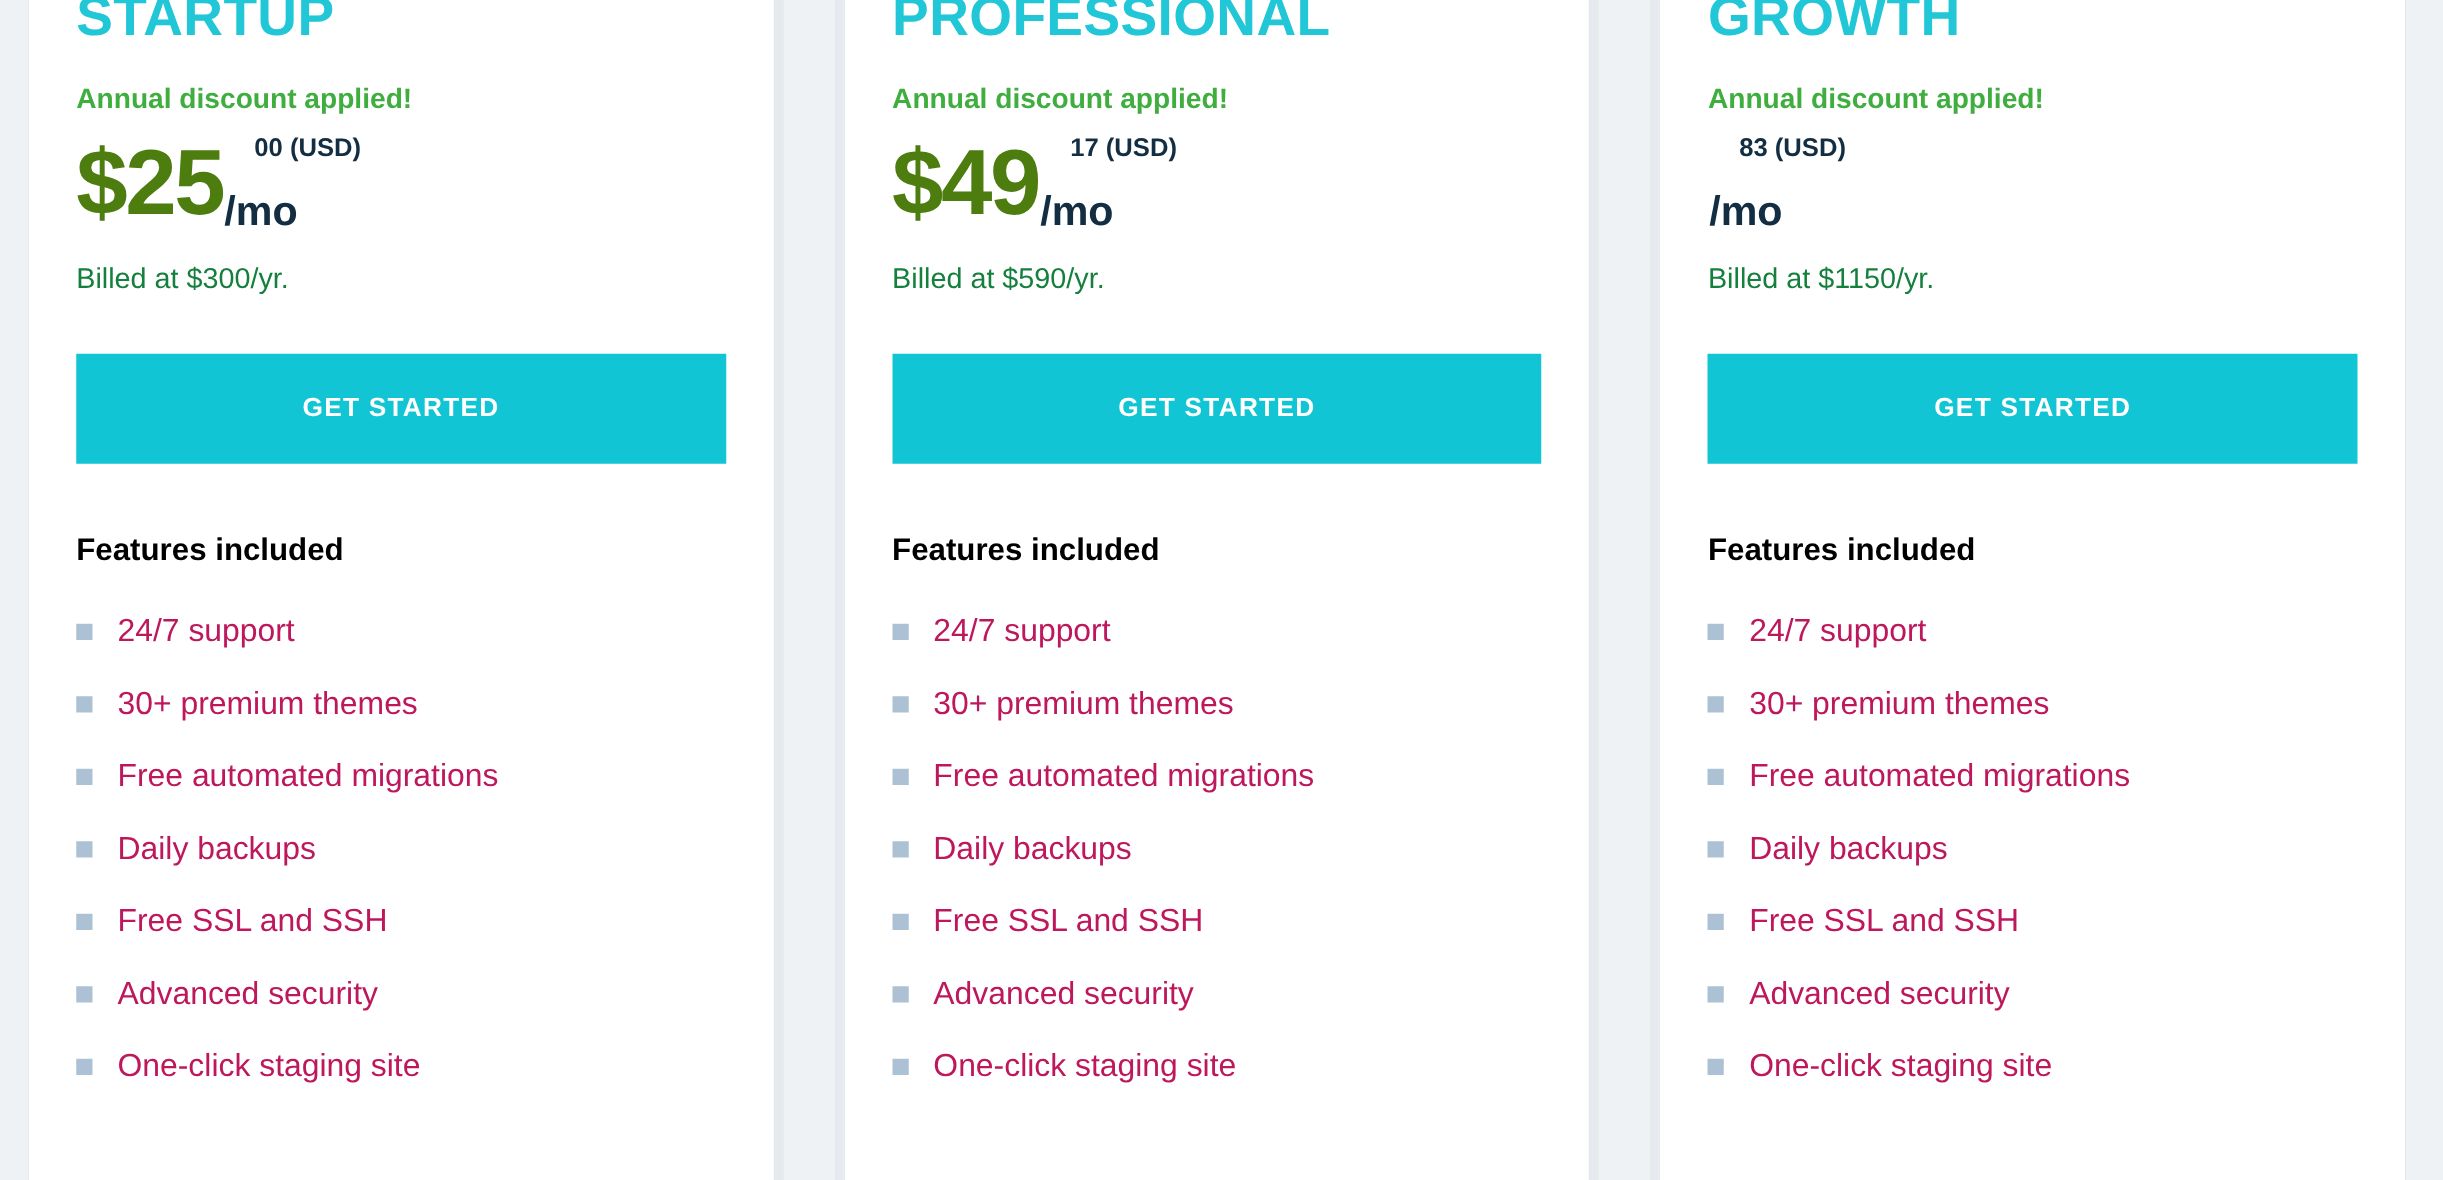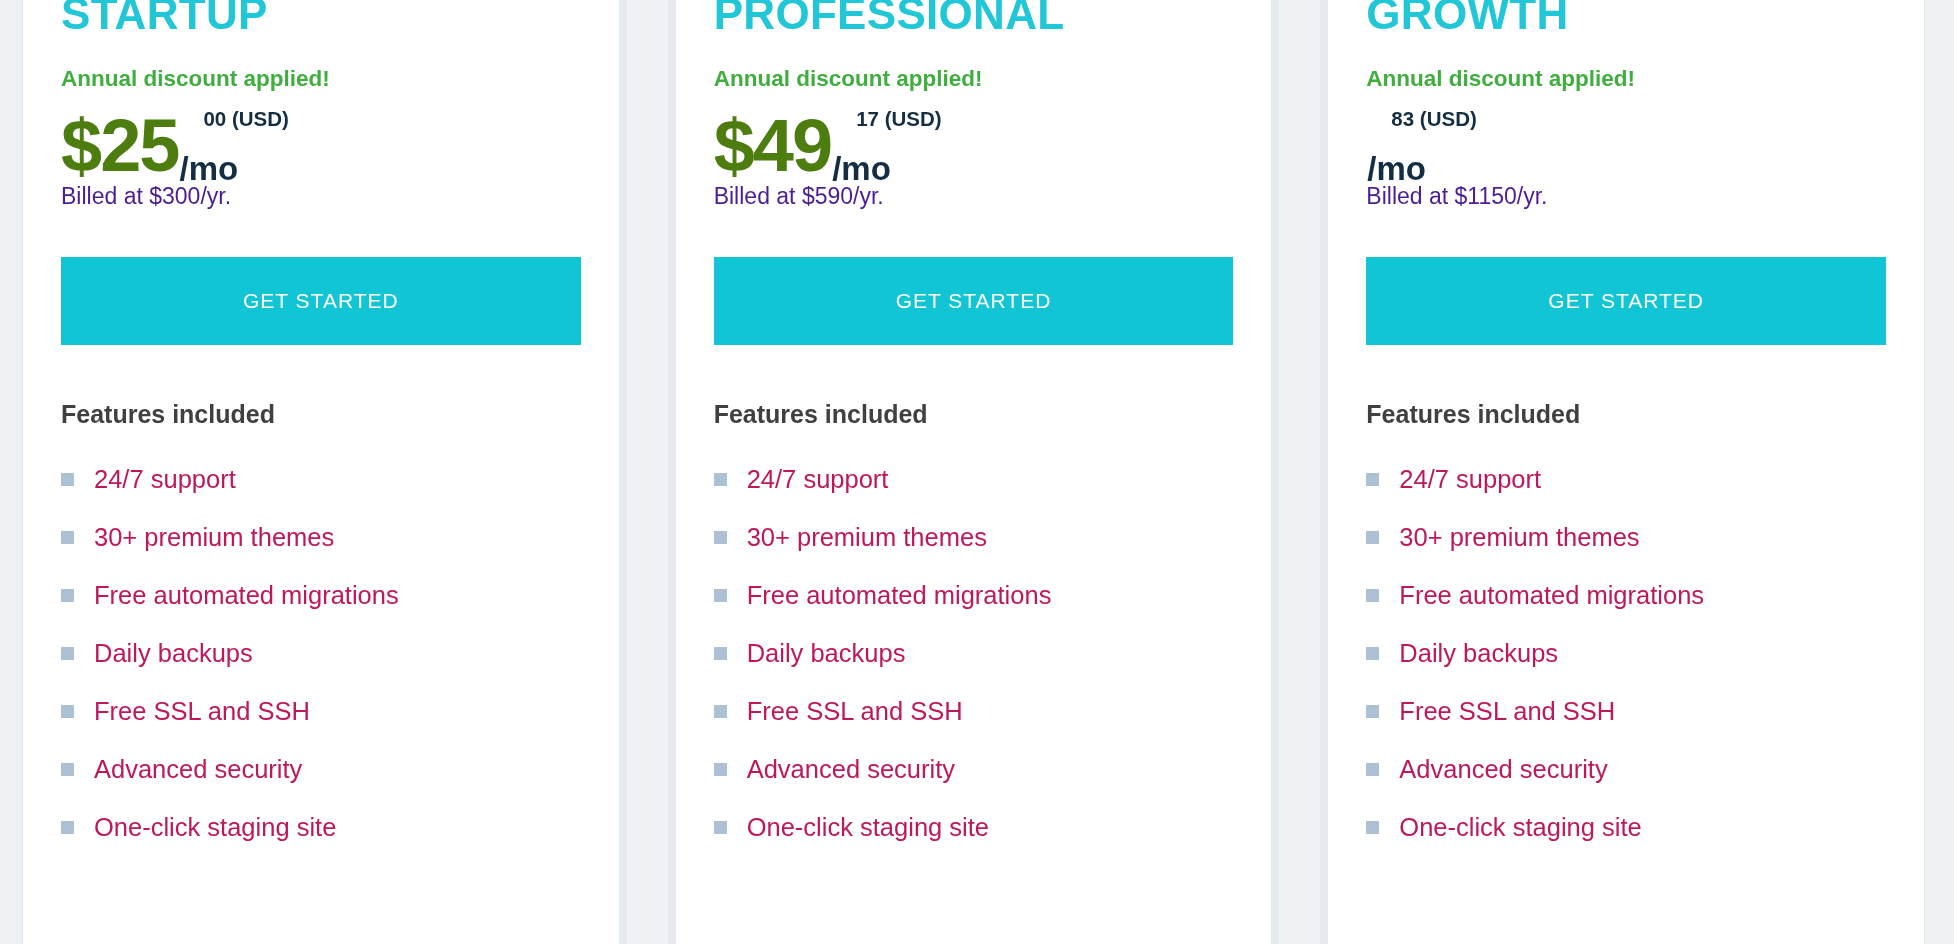--- a/index.html
+++ b/index.html
@@ -130,49 +130,49 @@
     display: block;
     color: #132e42;
     font-size: 33px;
     font-weight: 700;
     line-height: 1;
     margin-top: 23px;
     white-space: nowrap;
   }
 
   .billed-note {
-    color: #4c1d95;
+    color: #15803d;
     font-size: 23px;
     line-height: 1;
-    margin-top: 6px;
+    margin-top: 32px;
     white-space: nowrap;
   }
 
   .cta-button {
     margin-top: 49px;
     height: 88px;
     background: #12c5d4;
     color: #ffffff;
     border: 0;
     outline: 0;
     font-family: "Liberation Sans", sans-serif;
     font-size: 21px;
-    font-weight: 400;
+    font-weight: 700;
     letter-spacing: 1px;
     text-transform: uppercase;
     display: flex;
     align-items: center;
     justify-content: center;
     cursor: pointer;
     width: 100%;
     box-sizing: border-box;
   }
 
   .features-heading {
-    color: #404040;
+    color: #000000;
     font-size: 25px;
     font-weight: 700;
     line-height: 1;
     margin-top: 57px;
   }
 
   .features-list {
     list-style: none;
     margin: 0;
     padding: 0;

